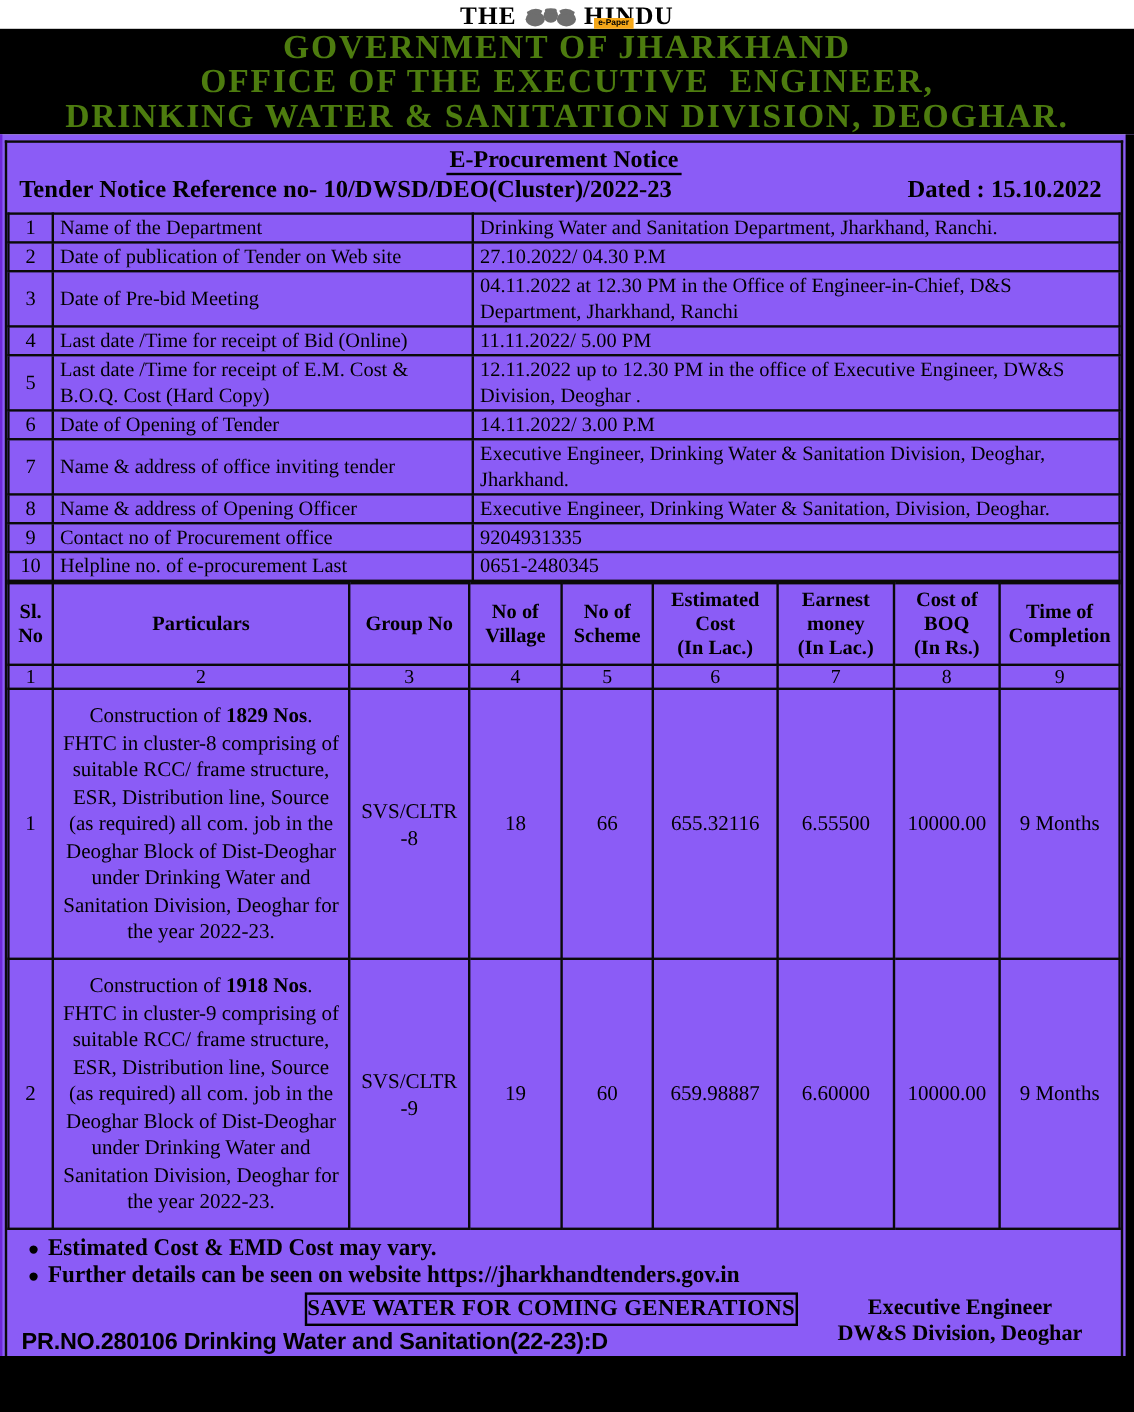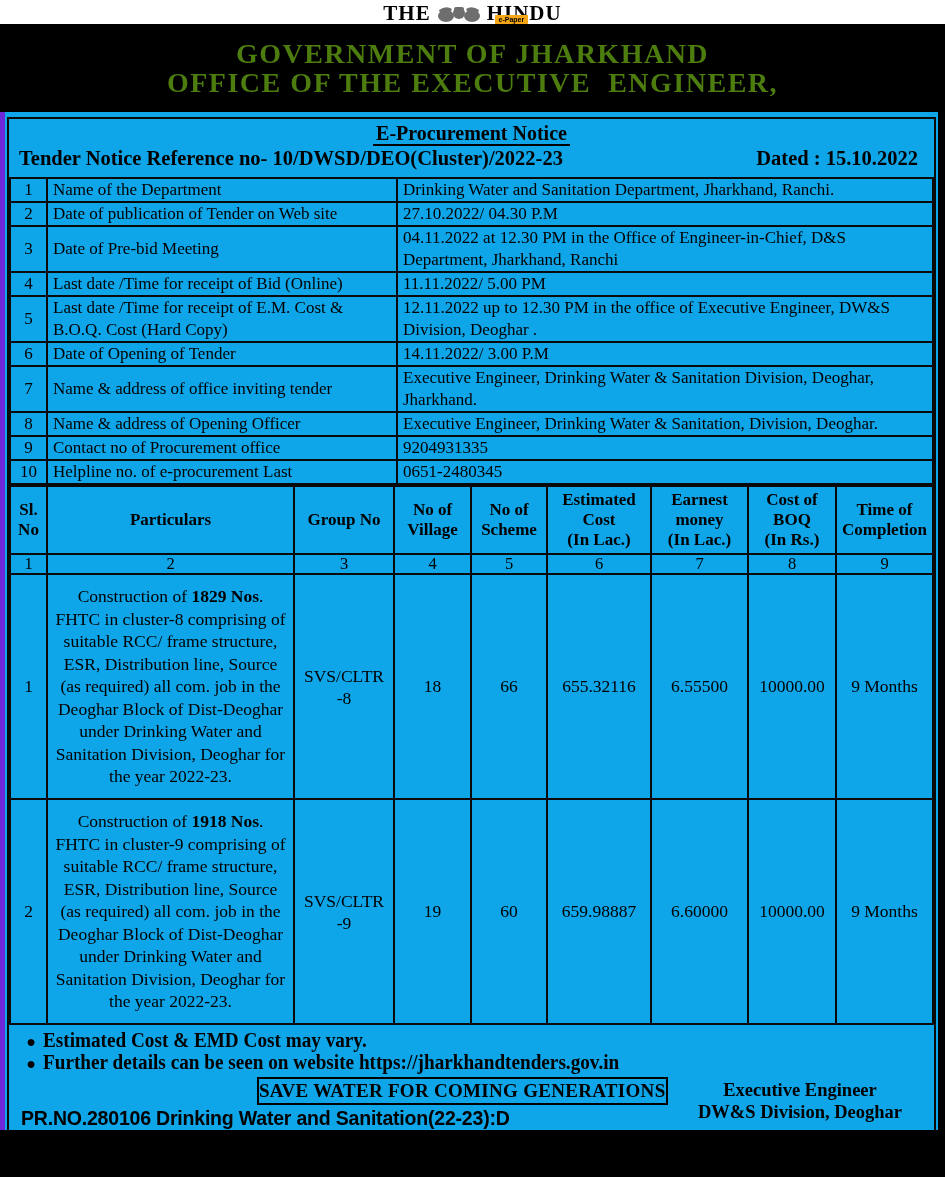--- a/index.html
+++ b/index.html
@@ -28,22 +28,22 @@
     display:flex; flex-direction:column; justify-content:center; text-align:center;
   }
   .banner-line {
     font-weight:bold; font-size:28px; line-height:29px; letter-spacing:1.5px;
     white-space:pre;
   }
 
   
   .frame {
     position:absolute; top:112px; left:0; right:0; bottom:47px;
-    border-left:5px solid #6d28d9; border-right:7px solid #000;
-    background:#0ea5e9; padding:5px 2px 0 2px;
+    border-left:2px solid #6d28d9; border-right:7px solid #000;
+    background:#8b5cf6; padding:5px 2px 0 2px;
   }
   .bottombar { position:absolute; left:0; right:0; bottom:0; height:47px; background:#000; }
   .box {
     border:2px solid #0a0a0a; border-bottom:none;
     height:100%; overflow:hidden; position:relative;
   }
 
   .title-row { text-align:center; padding-top:3px; height:27px; }
   .title-row span {
     font-weight:bold; font-size:20px; border-bottom:2px solid #000; padding:0 3px;
@@ -115,20 +115,21 @@
       </svg>
     </span>
     <span class="mast-word">HINDU</span>
   </span>
   <span class="epaper-badge">e-Paper</span>
 </div>
 
 <div class="banner">
   <div class="banner-line">GOVERNMENT OF JHARKHAND</div>
   <div class="banner-line">OFFICE OF THE EXECUTIVE  ENGINEER,</div>
+  <div class="banner-line">DRINKING WATER &amp; SANITATION DIVISION, DEOGHAR.</div>
 </div>
 
 <div class="frame">
   <div class="box">
 
     <div class="title-row">
       <span>E-Procurement Notice</span>
     </div>
 
     <div class="ref-row">

